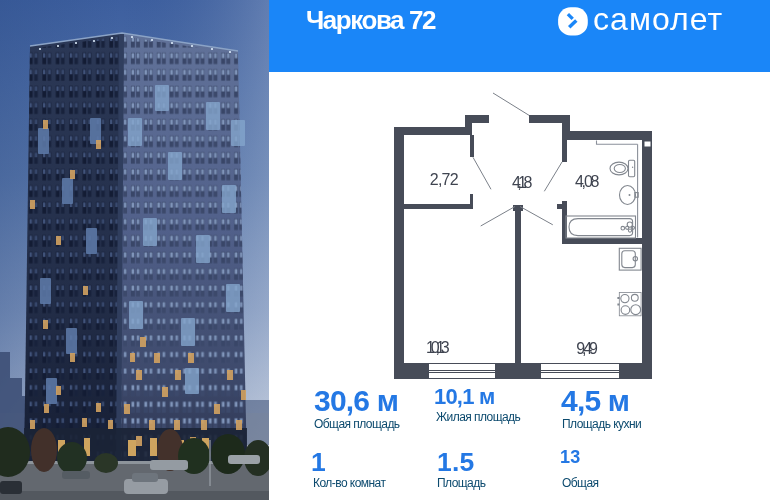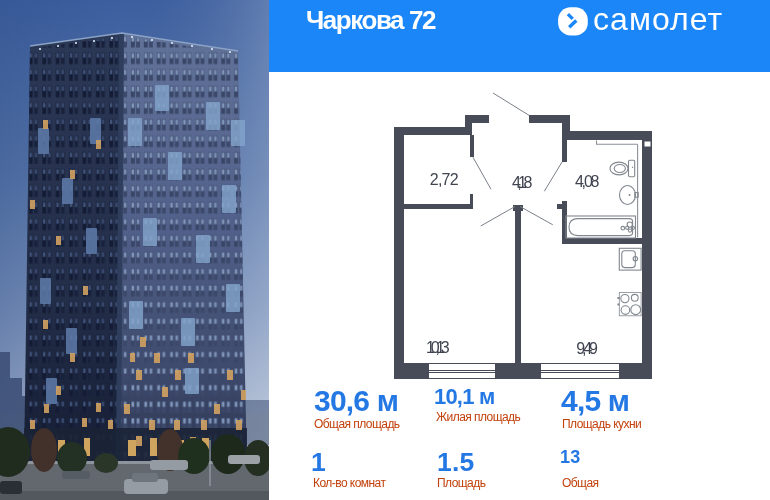--- a/index.html
+++ b/index.html
@@ -1,20 +1,20 @@
 <!DOCTYPE html>
 <html><head>
 <meta charset="utf-8">
 <style>
   html,body{margin:0;padding:0;width:770px;height:500px;background:#ffffff;overflow:hidden;
     font-family:"Liberation Sans", sans-serif;}
   .abs{position:absolute;}
   #stage{position:relative;width:770px;height:420px;}
   .num{color:#2478e4;font-weight:bold;letter-spacing:.2px;margin-top:39px;}
-  .lbl{color:#c2410c;font-size:12px;letter-spacing:-0.55px;}
+  .lbl{color:#0c4a6e;font-size:12px;letter-spacing:-0.55px;}
 </style>
 </head>
 <body>
 <div id="stage">
 
 <svg class="abs" style="left:0;top:0" width="269" height="500" viewBox="0 0 269 500">
   <defs>
     <linearGradient id="sky" x1="0" y1="0" x2="0" y2="1">
       <stop offset="0" stop-color="#3d5f9f"></stop>
       <stop offset="0.35" stop-color="#5a78ab"></stop>

